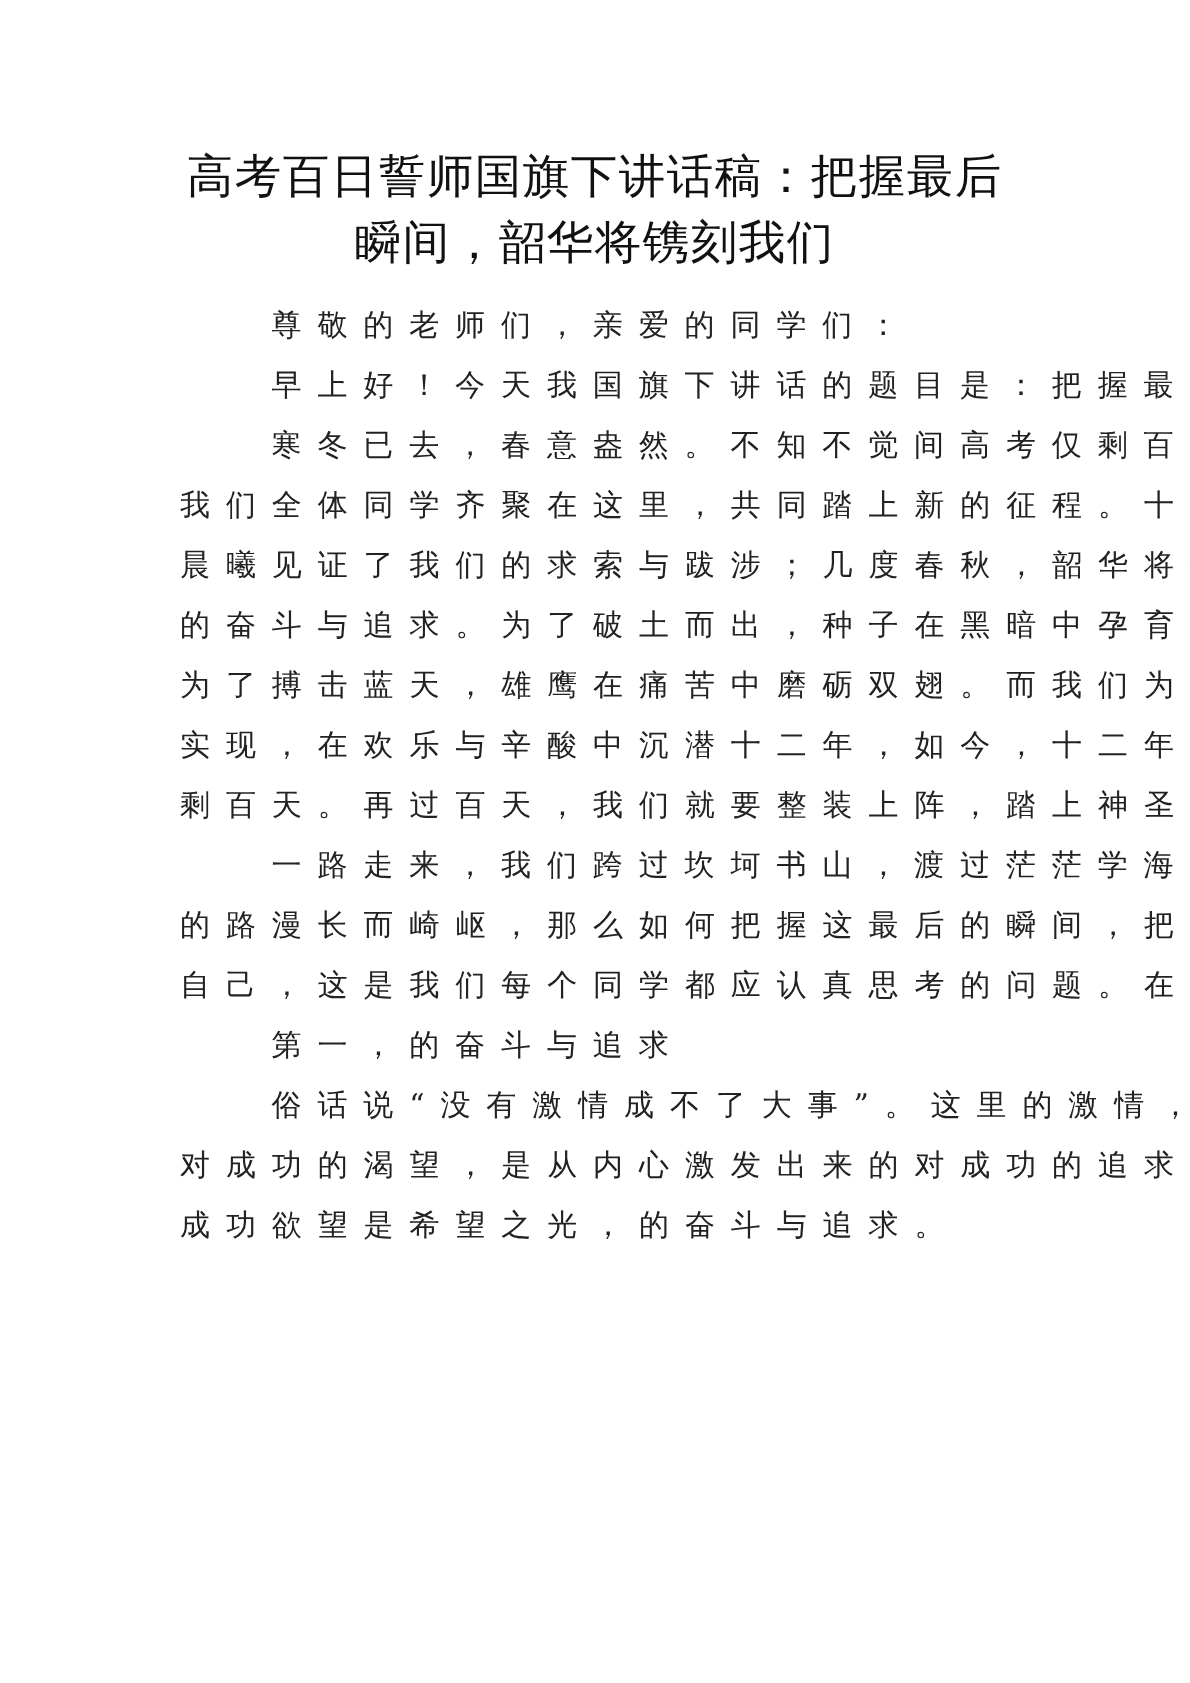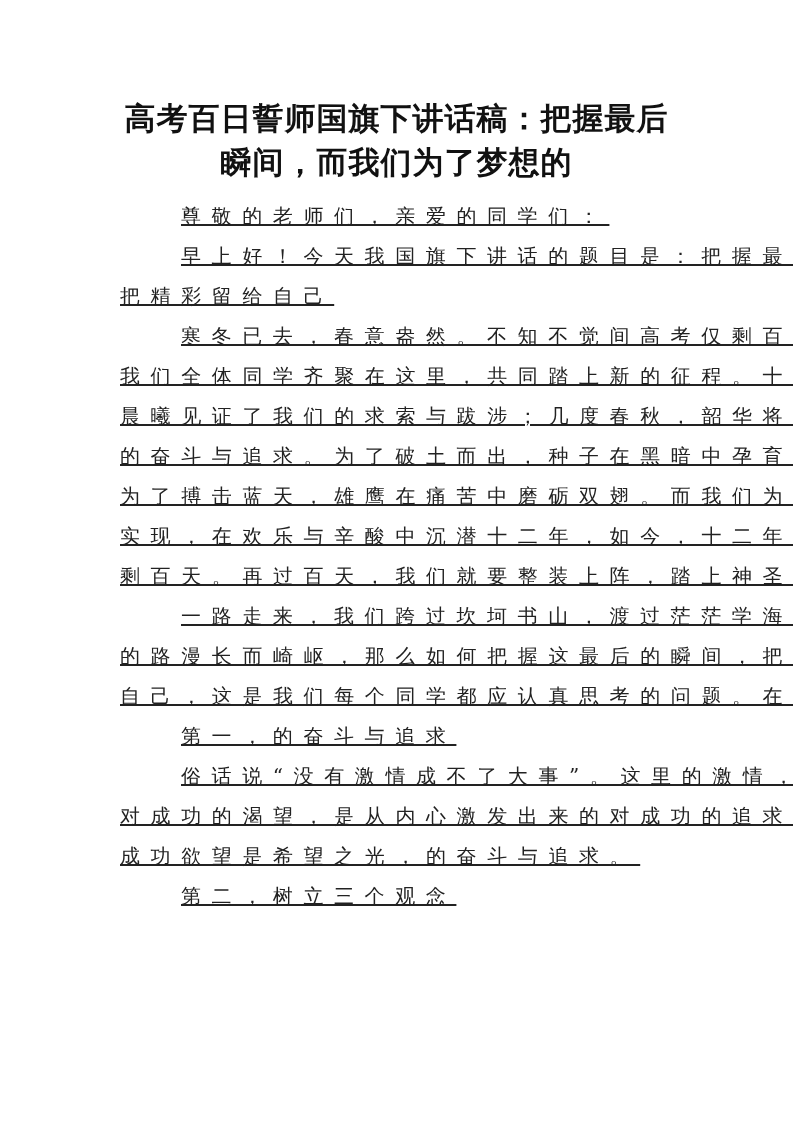--- a/index.html
+++ b/index.html
@@ -27,21 +27,21 @@
       position: absolute;
       left: 110px;
       width: 573px;
       top: 96px;
       text-align: center;
       font-size: 31px;
       line-height: 44px;
       letter-spacing: 1px;
       color: #111111;
       margin: 0;
-      font-weight: bold;
+      font-weight: normal;
     }
     .body {
       position: absolute;
       left: 120px;
       top: 196px;
       width: 560px;
     }
     .para {
       margin: 0;
       font-size: 20px;
@@ -49,40 +49,38 @@
       letter-spacing: 10.6px;
       text-indent: 61px;
       text-align: justify;
       word-break: break-all;
       color: #222222;
       white-space: normal;
     }
     .para .line {
       display: block;
       white-space: nowrap;
-      text-decoration: underline;
     }
   </style>
 </head>
 <body>
 
 <div class="page">
   <h1 class="title">
     <span style="display:block">高考百日誓师国旗下讲话稿：把握最后</span>
-    <span style="display:block">瞬间，而我们为了梦想的</span>
+    <span style="display:block">瞬间，韶华将镌刻我们</span>
   </h1>
 
   <div class="body">
     <p class="para">
       <span class="line">尊敬的老师们，亲爱的同学们：</span>
     </p>
 
     <p class="para">
       <span class="line">早上好！今天我国旗下讲话的题目是：把握最后瞬间，</span>
-      <span class="line" style="margin-left:-61px">把精彩留给自己</span>
     </p>
 
     <p class="para">
       <span class="line">寒冬已去，春意盎然。不知不觉间高考仅剩百天，今天</span>
       <span class="line" style="margin-left:-61px">我们全体同学齐聚在这里，共同踏上新的征程。十载寒窗，</span>
       <span class="line" style="margin-left:-61px">晨曦见证了我们的求索与跋涉；几度春秋，韶华将镌刻我们</span>
       <span class="line" style="margin-left:-61px">的奋斗与追求。为了破土而出，种子在黑暗中孕育着春天；</span>
       <span class="line" style="margin-left:-61px">为了搏击蓝天，雄鹰在痛苦中磨砺双翅。而我们为了梦想的</span>
       <span class="line" style="margin-left:-61px">实现，在欢乐与辛酸中沉潜十二年，如今，十二年的岁月仅</span>
       <span class="line" style="margin-left:-61px">剩百天。再过百天，我们就要整装上阵，踏上神圣庄严的高</span>
@@ -97,17 +95,14 @@
     <p class="para">
       <span class="line">第一，的奋斗与追求</span>
     </p>
 
     <p class="para">
       <span class="line">俗话说“没有激情成不了大事”。这里的激情，就是指</span>
       <span class="line" style="margin-left:-61px">对成功的渴望，是从内心激发出来的对成功的追求。强烈的</span>
       <span class="line" style="margin-left:-61px">成功欲望是希望之光，的奋斗与追求。</span>
     </p>
 
-    <p class="para">
-      <span class="line">第二，树立三个观念</span>
-    </p>
   </div>
 </div>
 
 </body></html>

